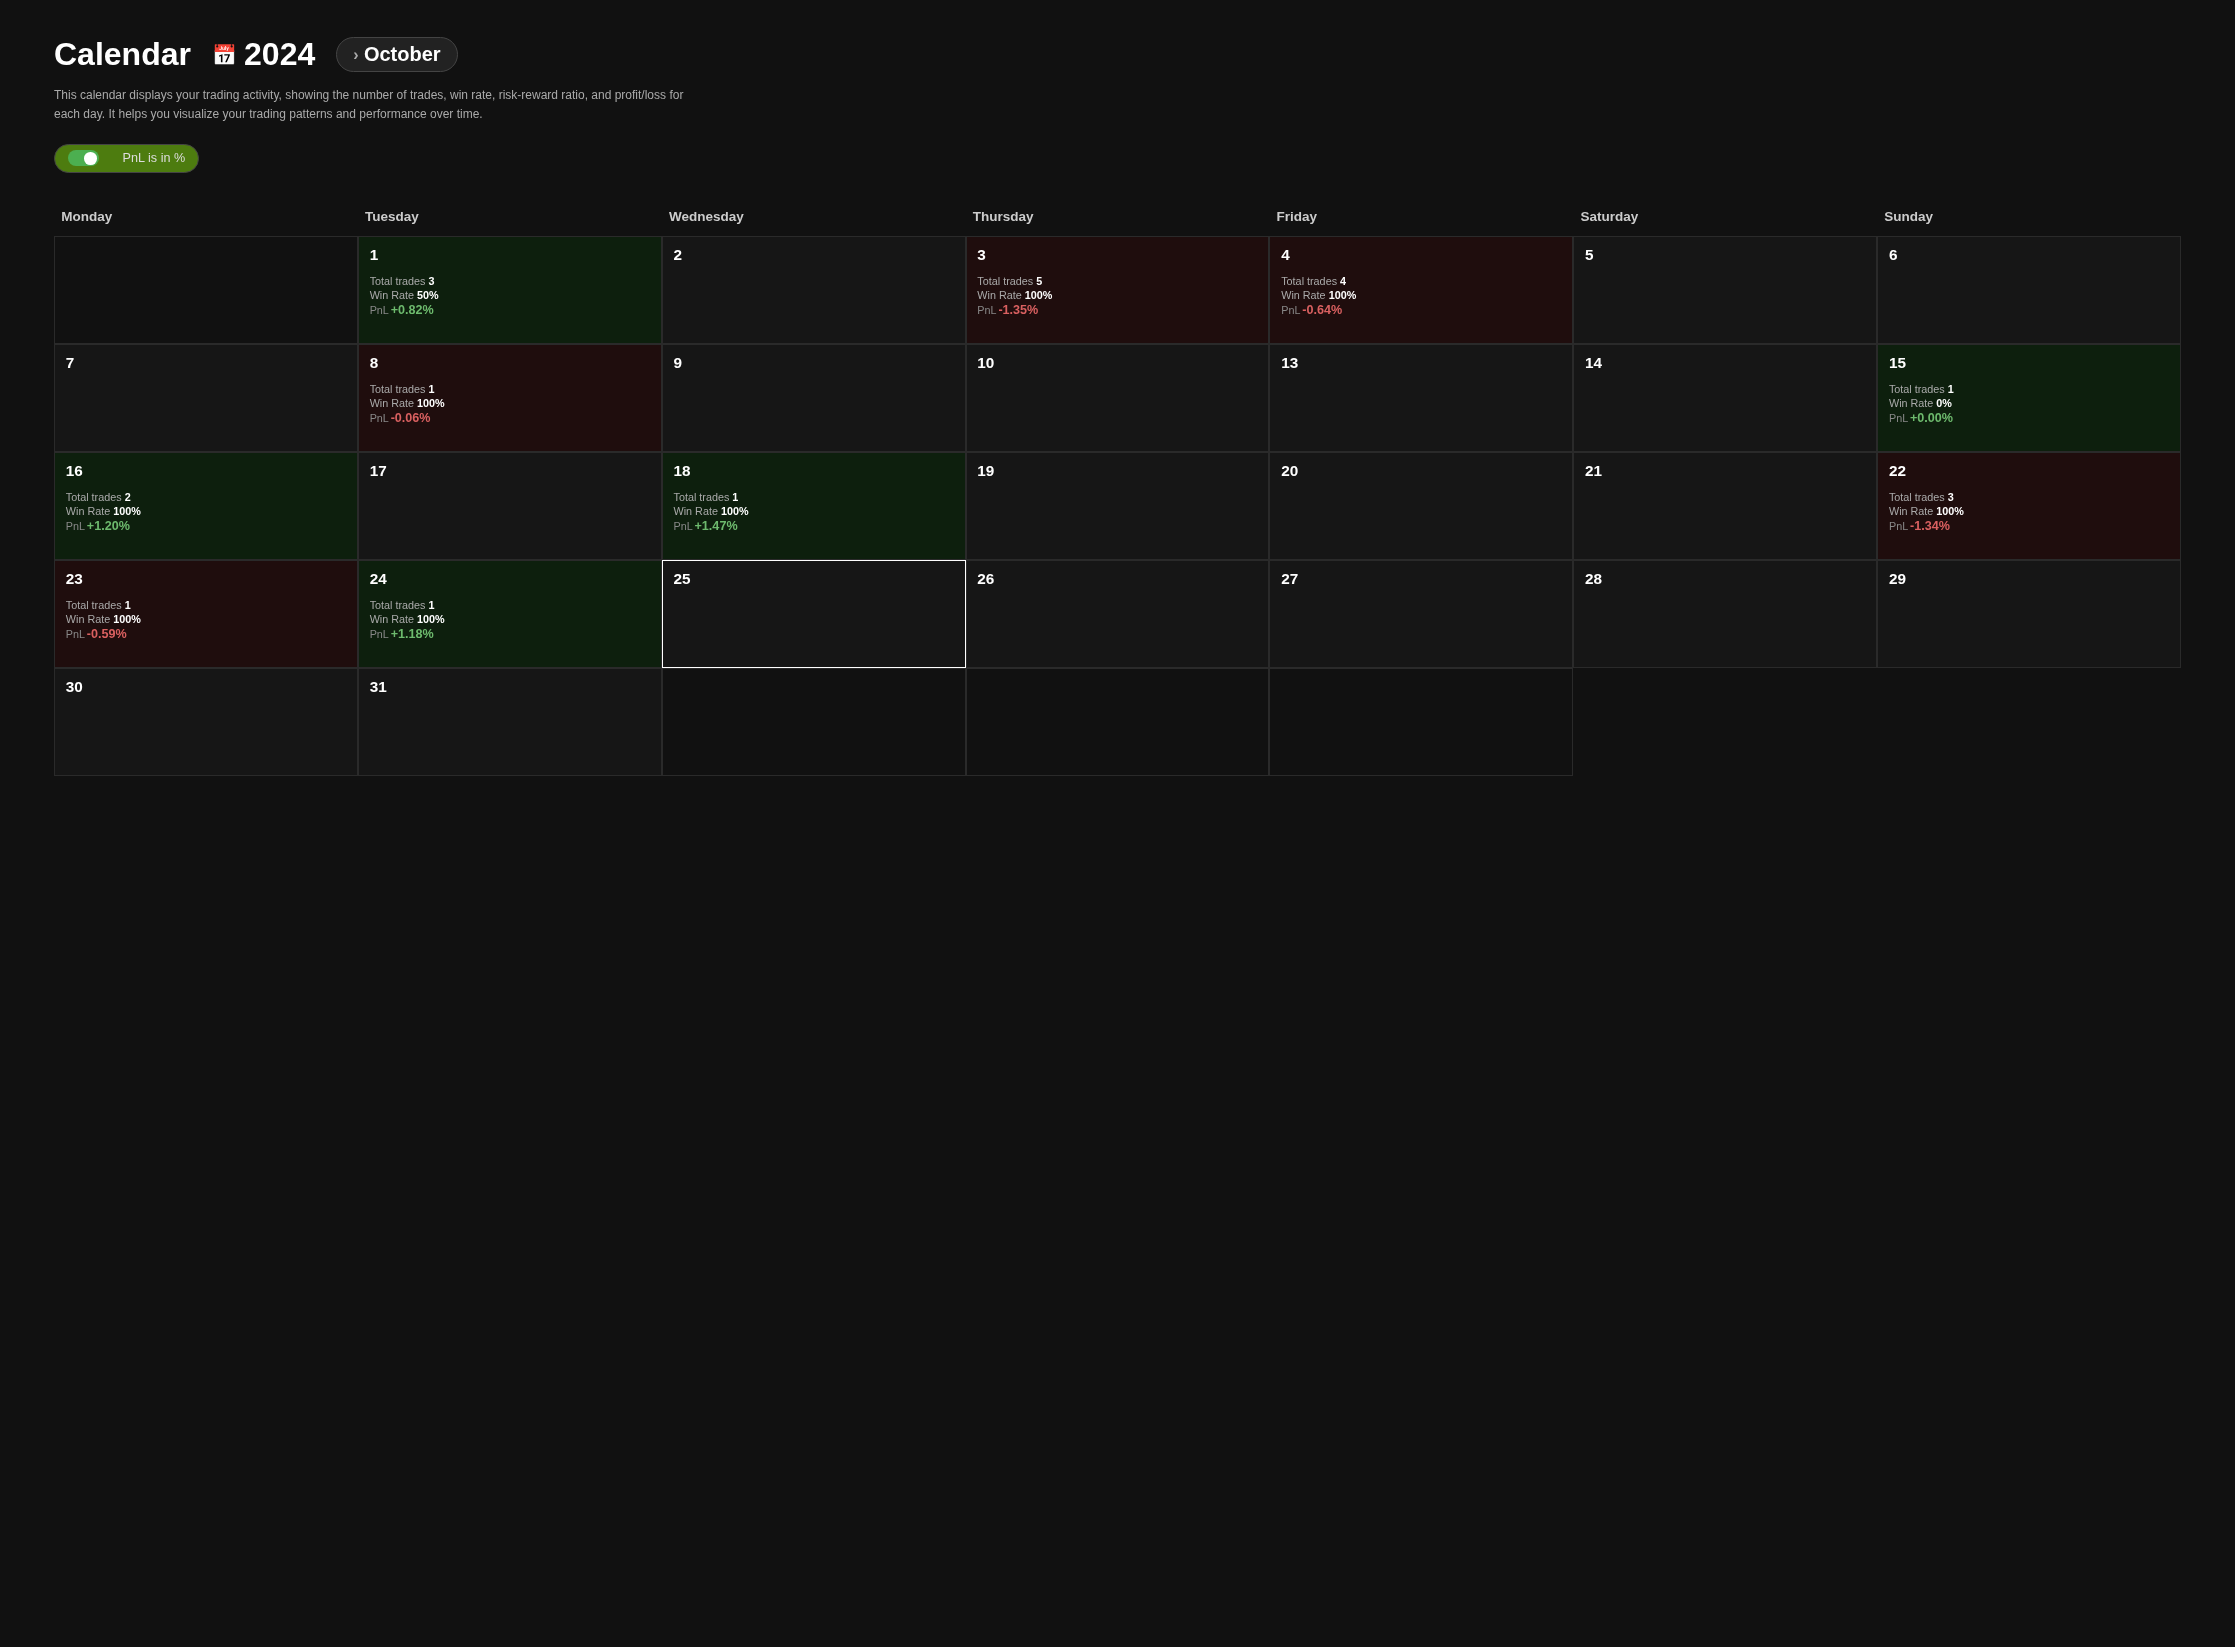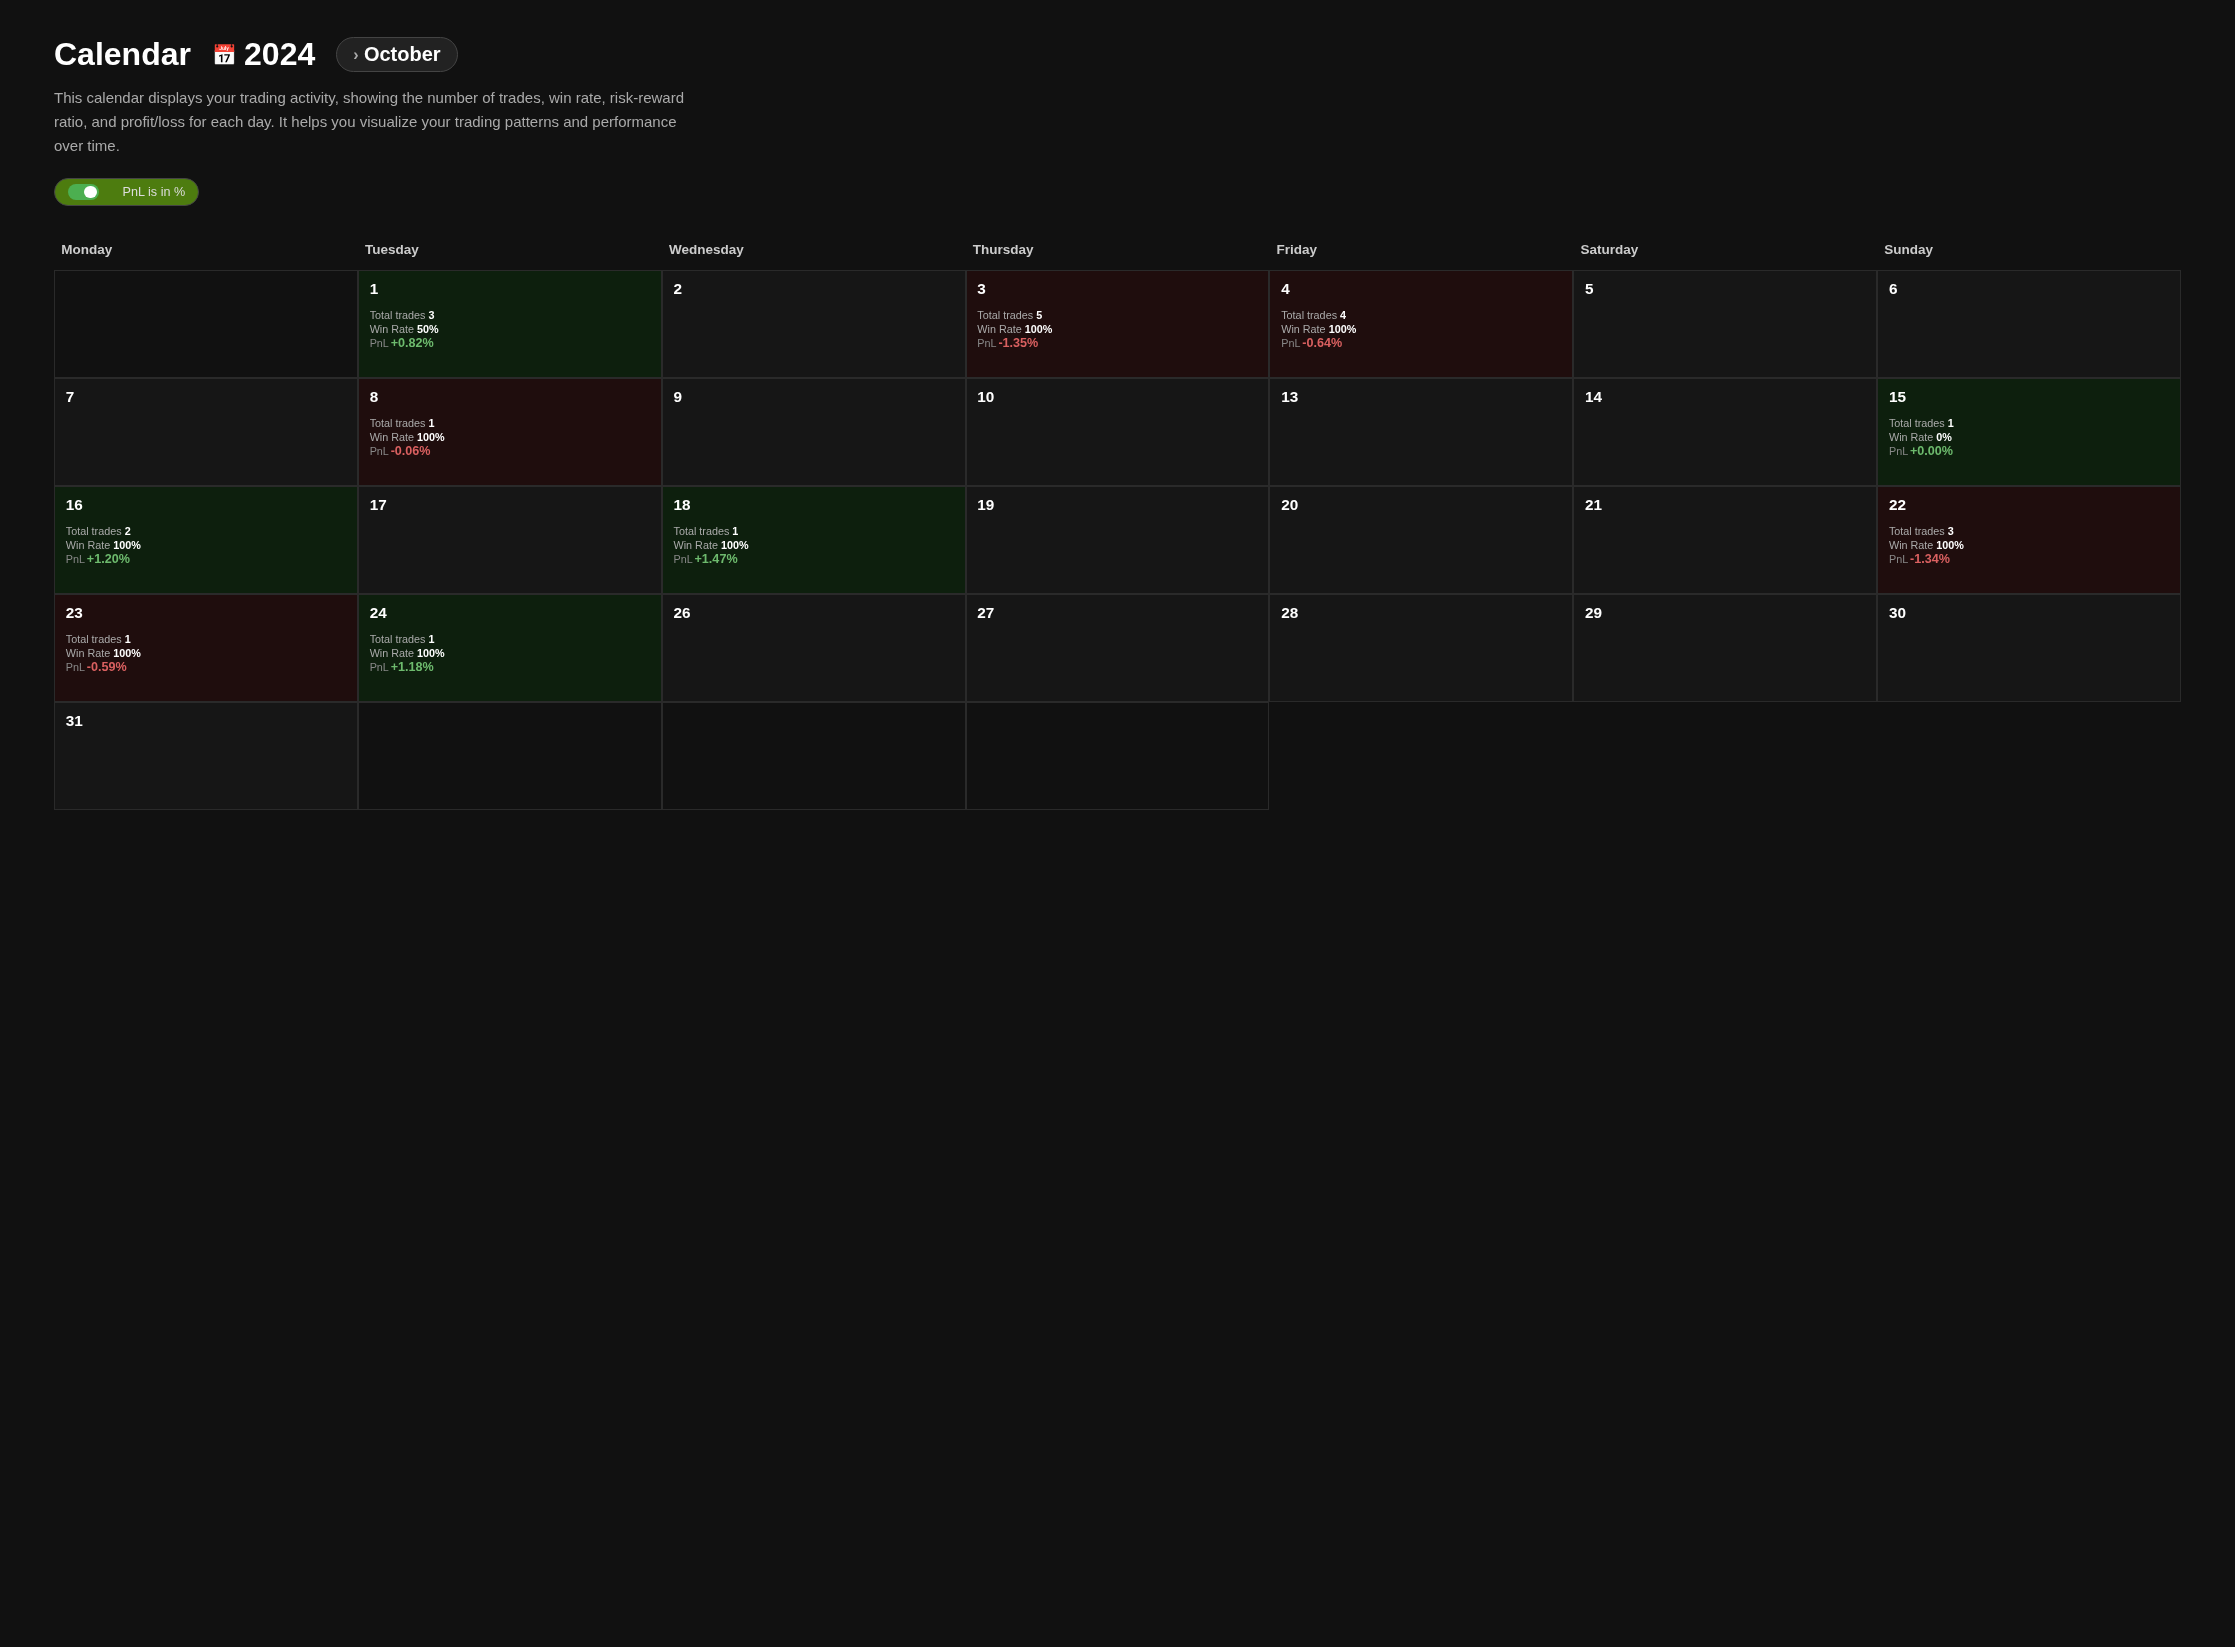--- a/index.html
+++ b/index.html
@@ -47,21 +47,21 @@
       font-weight: 700;
       color: #fff;
       cursor: pointer;
     }
     .month-pill .chevron {
       font-size: 16px;
       color: #aaa;
     }
     .description {
       color: #aaa;
-      font-size: 15px;
+      font-size: 12px;
       line-height: 1.6;
       max-width: 630px;
       margin-bottom: 20px;
     }
     .toggle-row {
       display: flex;
       align-items: center;
       gap: 9px;
       margin-bottom: 27px;
     }
@@ -284,20 +284,23 @@
       <div class="cell-stat">Total trades <span>1</span></div>
       <div class="cell-stat">Win Rate <span>100%</span></div>
       <div class="cell-pnl neg"><span class="cell-pnl-label">PnL</span>-0.59%</div>
     </div>
     <div class="cell positive">
       <div class="cell-day-num">24</div>
       <div class="cell-stat">Total trades <span>1</span></div>
       <div class="cell-stat">Win Rate <span>100%</span></div>
       <div class="cell-pnl pos"><span class="cell-pnl-label">PnL</span>+1.18%</div>
     </div>
+    <div class="cell today">
+      <div class="cell-day-num">25</div>
+    </div>
     <div class="cell">
       <div class="cell-day-num">26</div>
     </div>
     <div class="cell">
       <div class="cell-day-num">27</div>
     </div>
     <div class="cell">
       <div class="cell-day-num">28</div>
     </div>
     <div class="cell">

